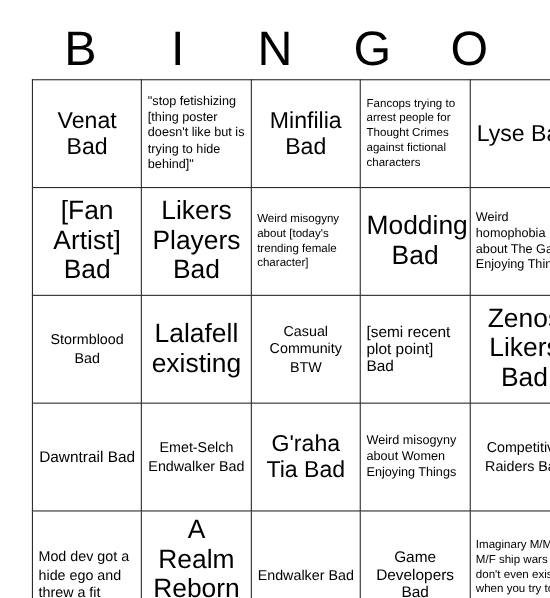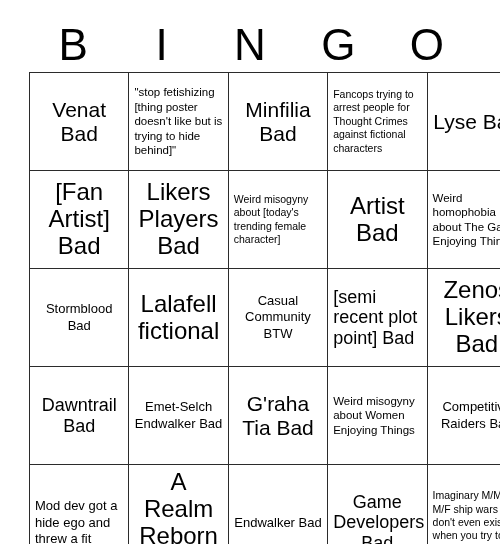--- a/index.html
+++ b/index.html
@@ -58,21 +58,21 @@
     overflow: hidden;
   }
   .cell-inner {
     display: block;
     width: 100%;
   }
 
   
   .sz-xl   { font-size: 21px; line-height: 1.12; }
   .sz-lg   { font-size: 24px; line-height: 1.12; }
-  .sz-md   { font-size: 18px; line-height: 1.14; }
+  .sz-md   { font-size: 14px; line-height: 1.14; }
   .sz-sm   { font-size: 13px; line-height: 1.25; }
   .sz-xs   { font-size: 11.5px; line-height: 1.26; }
   .sz-xxs  { font-size: 10.5px; line-height: 1.28; }
 
   
   .al-center { text-align: center; }
   .al-left   { text-align: left; }
 
   
   td.va-top    { vertical-align: top; }
@@ -114,32 +114,32 @@
           <td class="va-middle">
             <span class="cell-inner sz-lg al-center">[Fan Artist] Bad</span>
           </td>
           <td class="va-middle">
             <span class="cell-inner sz-lg al-center">Likers Players Bad</span>
           </td>
           <td class="va-middle">
             <span class="cell-inner sz-xxs al-left">Weird misogyny about [today's trending female character]</span>
           </td>
           <td class="va-middle">
-            <span class="cell-inner sz-lg al-center">Artist Bad</span>
+            <span class="cell-inner sz-lg al-center">Modding Bad</span>
           </td>
           <td class="va-middle">
             <span class="cell-inner sz-xs al-left">Weird homophobia about The Gays Enjoying Things</span>
           </td>
         </tr>
         <tr>
           <td class="va-middle">
             <span class="cell-inner sz-sm al-center">Stormblood Bad</span>
           </td>
           <td class="va-middle">
-            <span class="cell-inner sz-lg al-center">Lalafell fictional</span>
+            <span class="cell-inner sz-lg al-center">Lalafell existing</span>
           </td>
           <td class="va-middle">
             <span class="cell-inner sz-sm al-center">Casual Community BTW</span>
           </td>
           <td class="va-middle">
             <span class="cell-inner sz-md al-left">[semi recent plot point] Bad</span>
           </td>
           <td class="va-middle">
             <span class="cell-inner sz-lg al-center">Zenos Likers Bad</span>
           </td>

